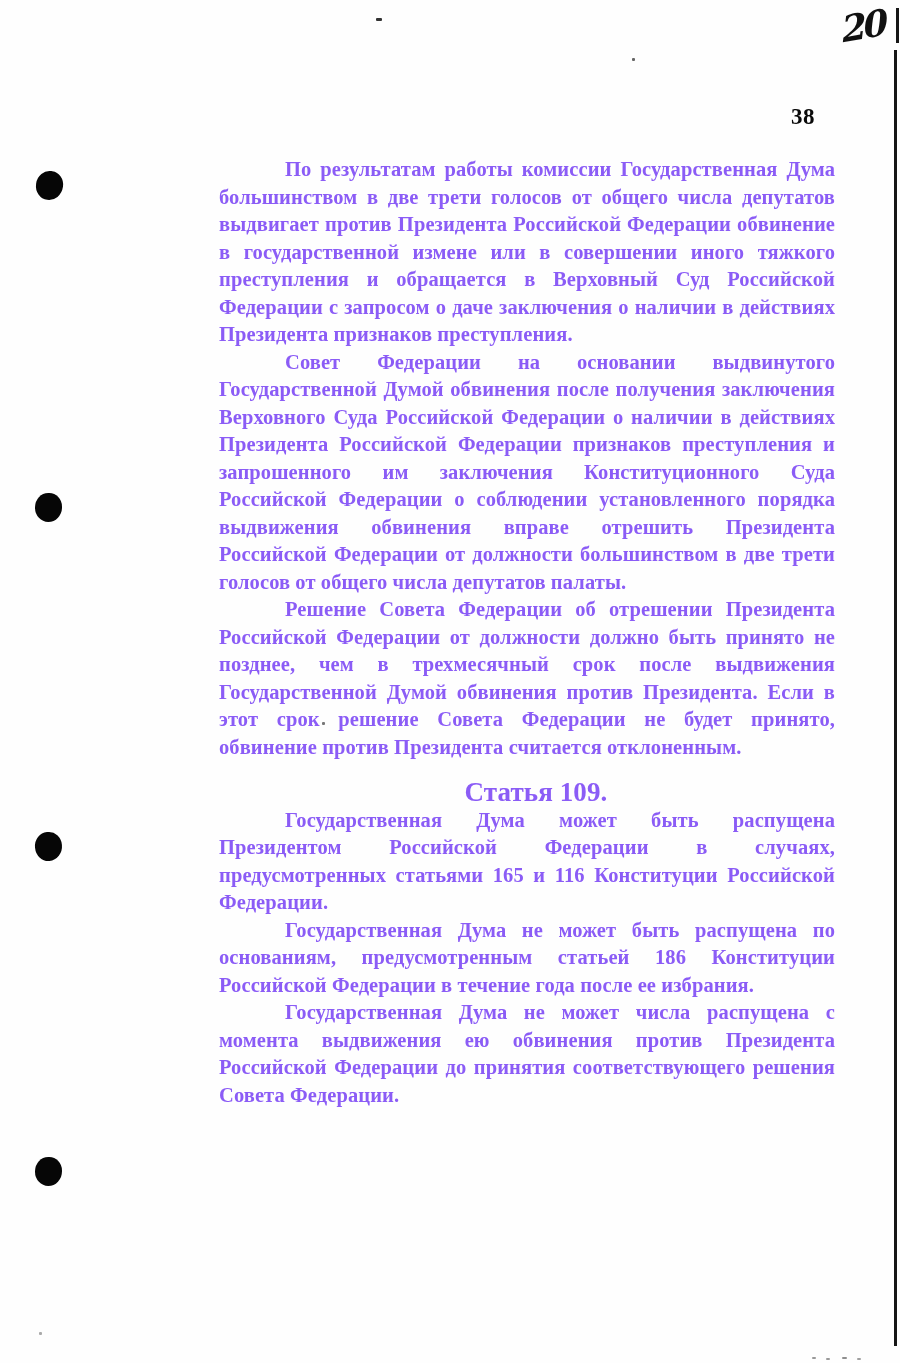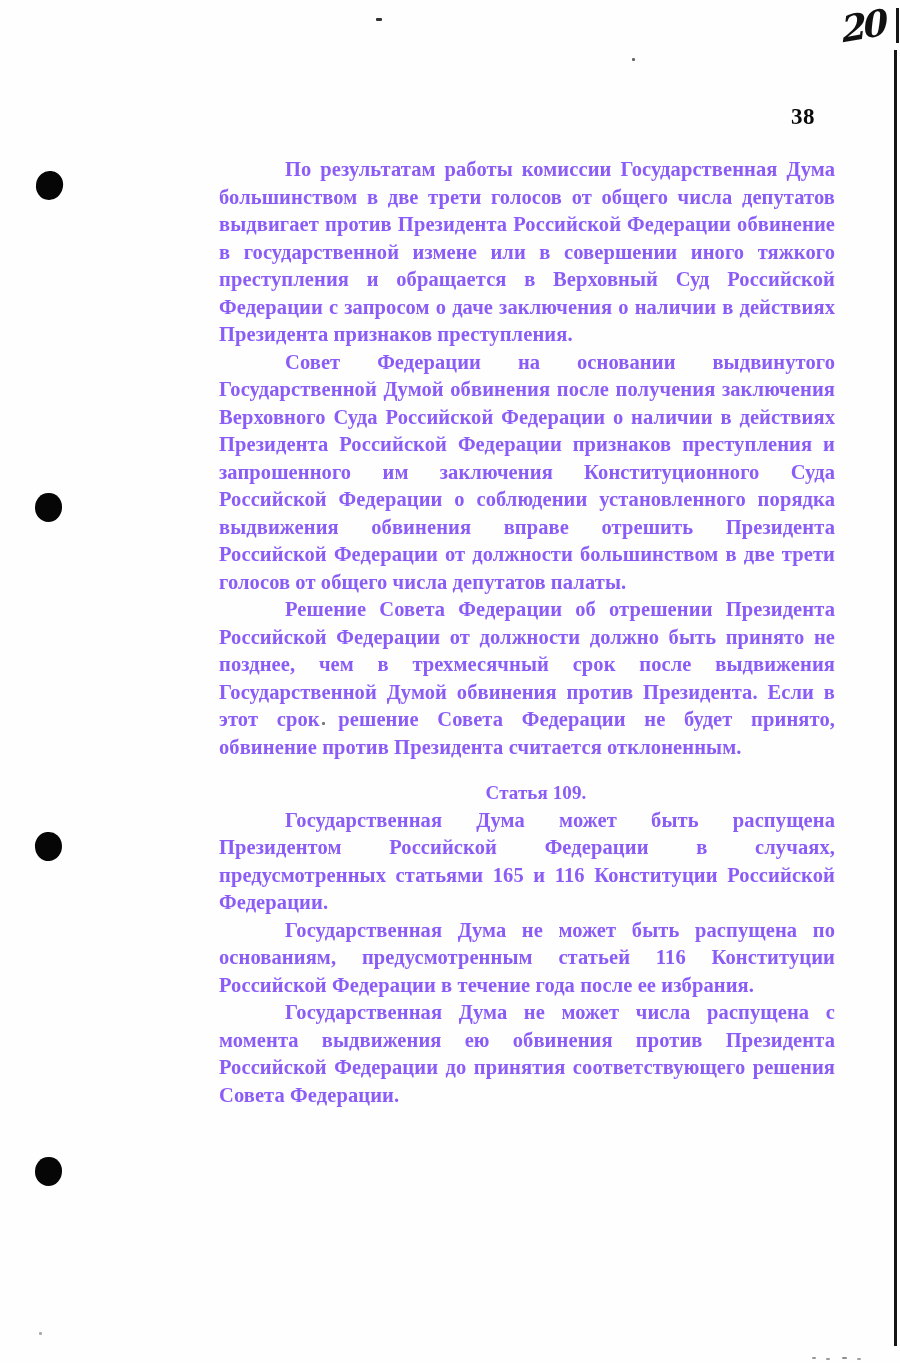--- a/index.html
+++ b/index.html
@@ -48,21 +48,21 @@
     line-height: 27.5px;
     font-weight: 700;
     color: #8b5cf6;
     text-align: justify;
     letter-spacing: 0.1px;
     margin-left: 32px;
   }
   .para { margin: 0; text-indent: 66px; }
   .article-heading {
     margin: 18px 0 0 0;
-    font-size: 19px;
+    font-size: 27px;
     line-height: 27.5px;
     font-weight: 700;
     text-align: center;
     text-indent: 18px;
   }
   
   .punch-dot {
     position: absolute;
     width: 27px; height: 29px;
     background: #060606;
@@ -118,17 +118,17 @@
   <div class="page-number">38</div>
 
   <main class="text-block">
     <p class="para">По результатам работы комиссии Государственная Дума большинством в две трети голосов от общего числа депутатов выдвигает против Президента Российской Федерации обвинение в государственной измене или в совершении иного тяжкого преступления и обращается в Верховный Суд Российской Федерации с запросом о даче заключения о наличии в действиях Президента признаков преступления.</p>
     <p class="para">Совет Федерации на основании выдвинутого Государственной Думой обвинения после получения заключения Верховного Суда Российской Федерации о наличии в действиях Президента Российской Федерации признаков преступления и запрошенного им заключения Конституционного Суда Российской Федерации о соблюдении установленного порядка выдвижения обвинения вправе отрешить Президента Российской Федерации от должности большинством в две трети голосов от общего числа депутатов палаты.</p>
     <p class="para">Решение Совета Федерации об отрешении Президента Российской Федерации от должности должно быть принято не позднее, чем в трехмесячный срок после выдвижения Государственной Думой обвинения против Президента. Если в этот срок решение Совета Федерации не будет принято, обвинение против Президента считается отклоненным.</p>
 
     <h2 class="article-heading">Статья 109.</h2>
 
     <p class="para">Государственная Дума может быть распущена Президентом Российской Федерации в случаях, предусмотренных статьями 165 и 116 Конституции Российской Федерации.</p>
-    <p class="para">Государственная Дума не может быть распущена по основаниям, предусмотренным статьей 116 Конституции Российской Федерации в течение года после ее избрания.</p>
+    <p class="para">Государственная Дума не может быть распущена по основаниям, предусмотренным статьей 186 Конституции Российской Федерации в течение года после ее избрания.</p>
     <p class="para">Государственная Дума не может числа распущена с момента выдвижения ею обвинения против Президента Российской Федерации до принятия соответствующего решения Совета Федерации.</p>
   </main>
 
 </div>
 
 </body></html>

